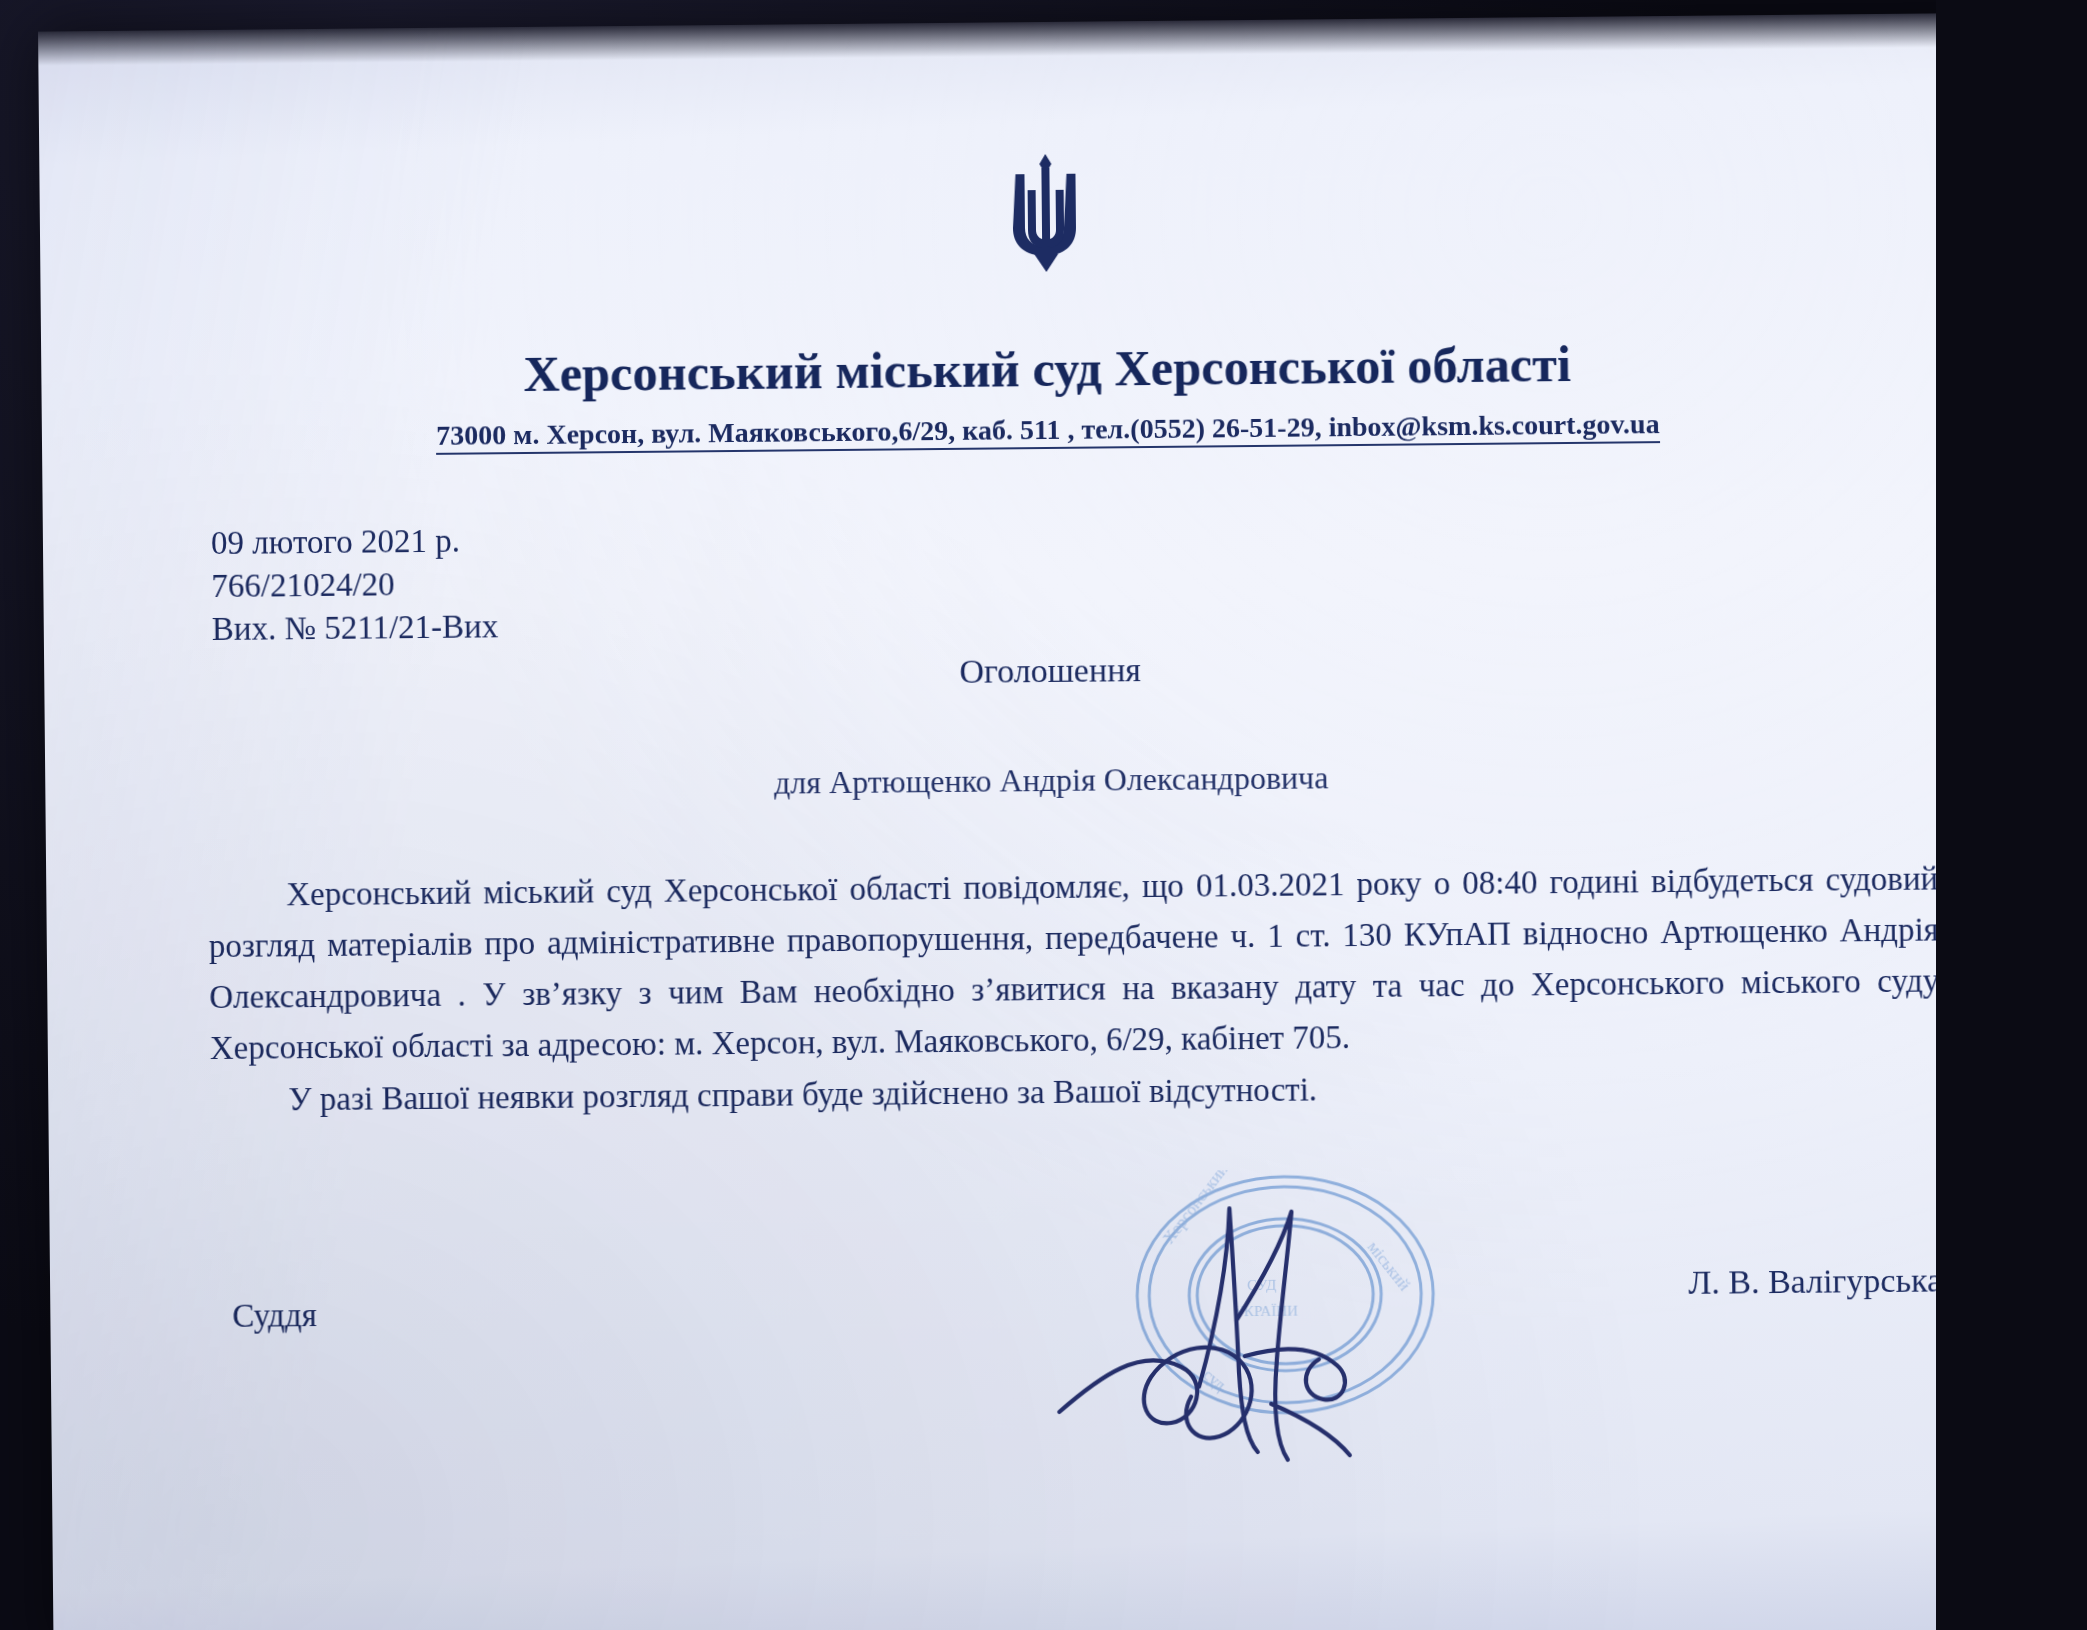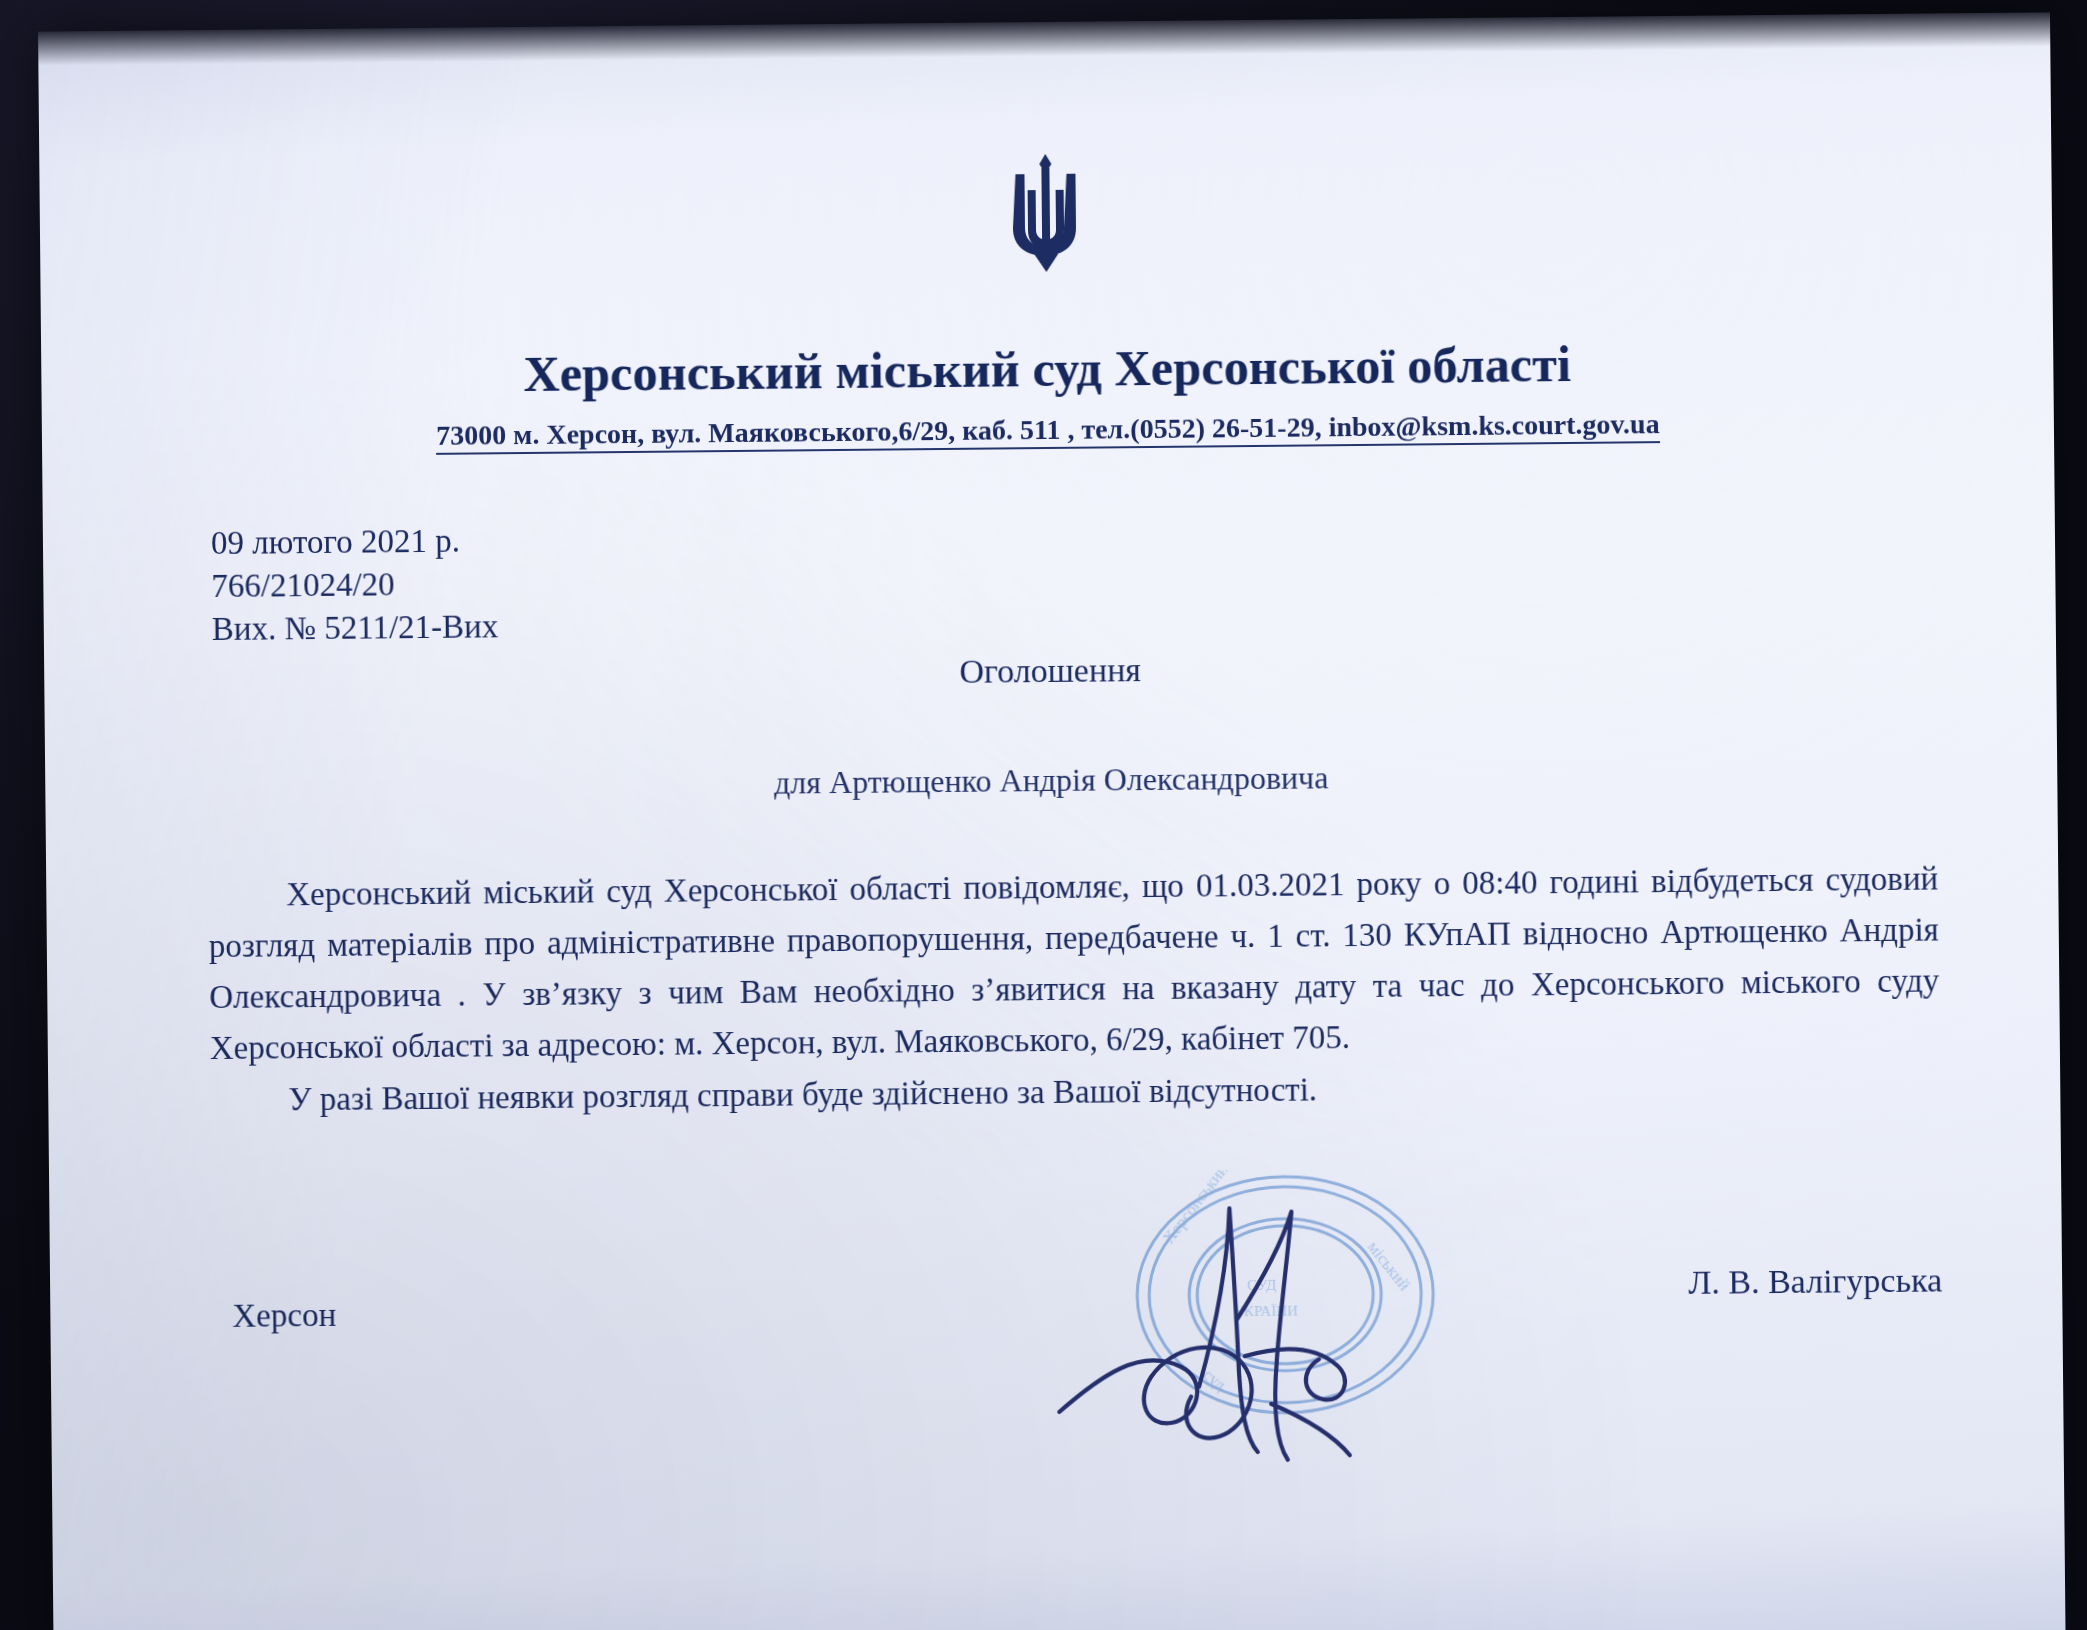--- a/index.html
+++ b/index.html
@@ -2,21 +2,21 @@
 <html lang="uk"><head>
 <meta charset="utf-8">
 <style>
   html, body {
     margin: 0;
     padding: 0;
     background: #0b0b14;
   }
   .screenshot {
     position: relative;
-    width: 2087px;
+    width: 1936px;
     height: 1630px;
     overflow: hidden;
     background: #737373;
   }
   
   .backdrop {
     position: absolute;
     inset: 0;
     background:
       radial-gradient(ellipse at 20% 0%, #1a1a2e 0%, #0a0a14 60%),
@@ -242,18 +242,18 @@
       <svg class="signature" viewBox="0 0 420 330" aria-hidden="true">
         <g fill="none" stroke="#26306e" stroke-width="4.2" stroke-linecap="round" stroke-linejoin="round">
           <path d="M28 250 C70 214 110 186 150 206 C178 220 166 258 140 262 C116 266 104 240 120 216 C142 184 190 176 212 204 C232 230 214 268 188 276 C162 284 146 260 160 236"></path>
           <path d="M168 226 C190 150 198 96 200 48 C202 84 206 150 208 212 C210 250 214 278 226 292"></path>
           <path d="M206 160 C232 120 252 84 262 52 C258 96 250 150 246 200 C242 244 244 282 256 300"></path>
           <path d="M214 196 C250 186 284 186 306 206 C322 220 312 244 292 240 C272 236 268 212 288 200"></path>
           <path d="M240 244 C272 258 302 276 318 296"></path>
         </g>
       </svg>
 
-      <div class="sign-role">Херсон</div>
+      <div class="sign-role">Суддя</div>
       <div class="sign-name">Л. В. Валігурська</div>
 
     </div>
   </div>
 </div>
 
 </body></html>

